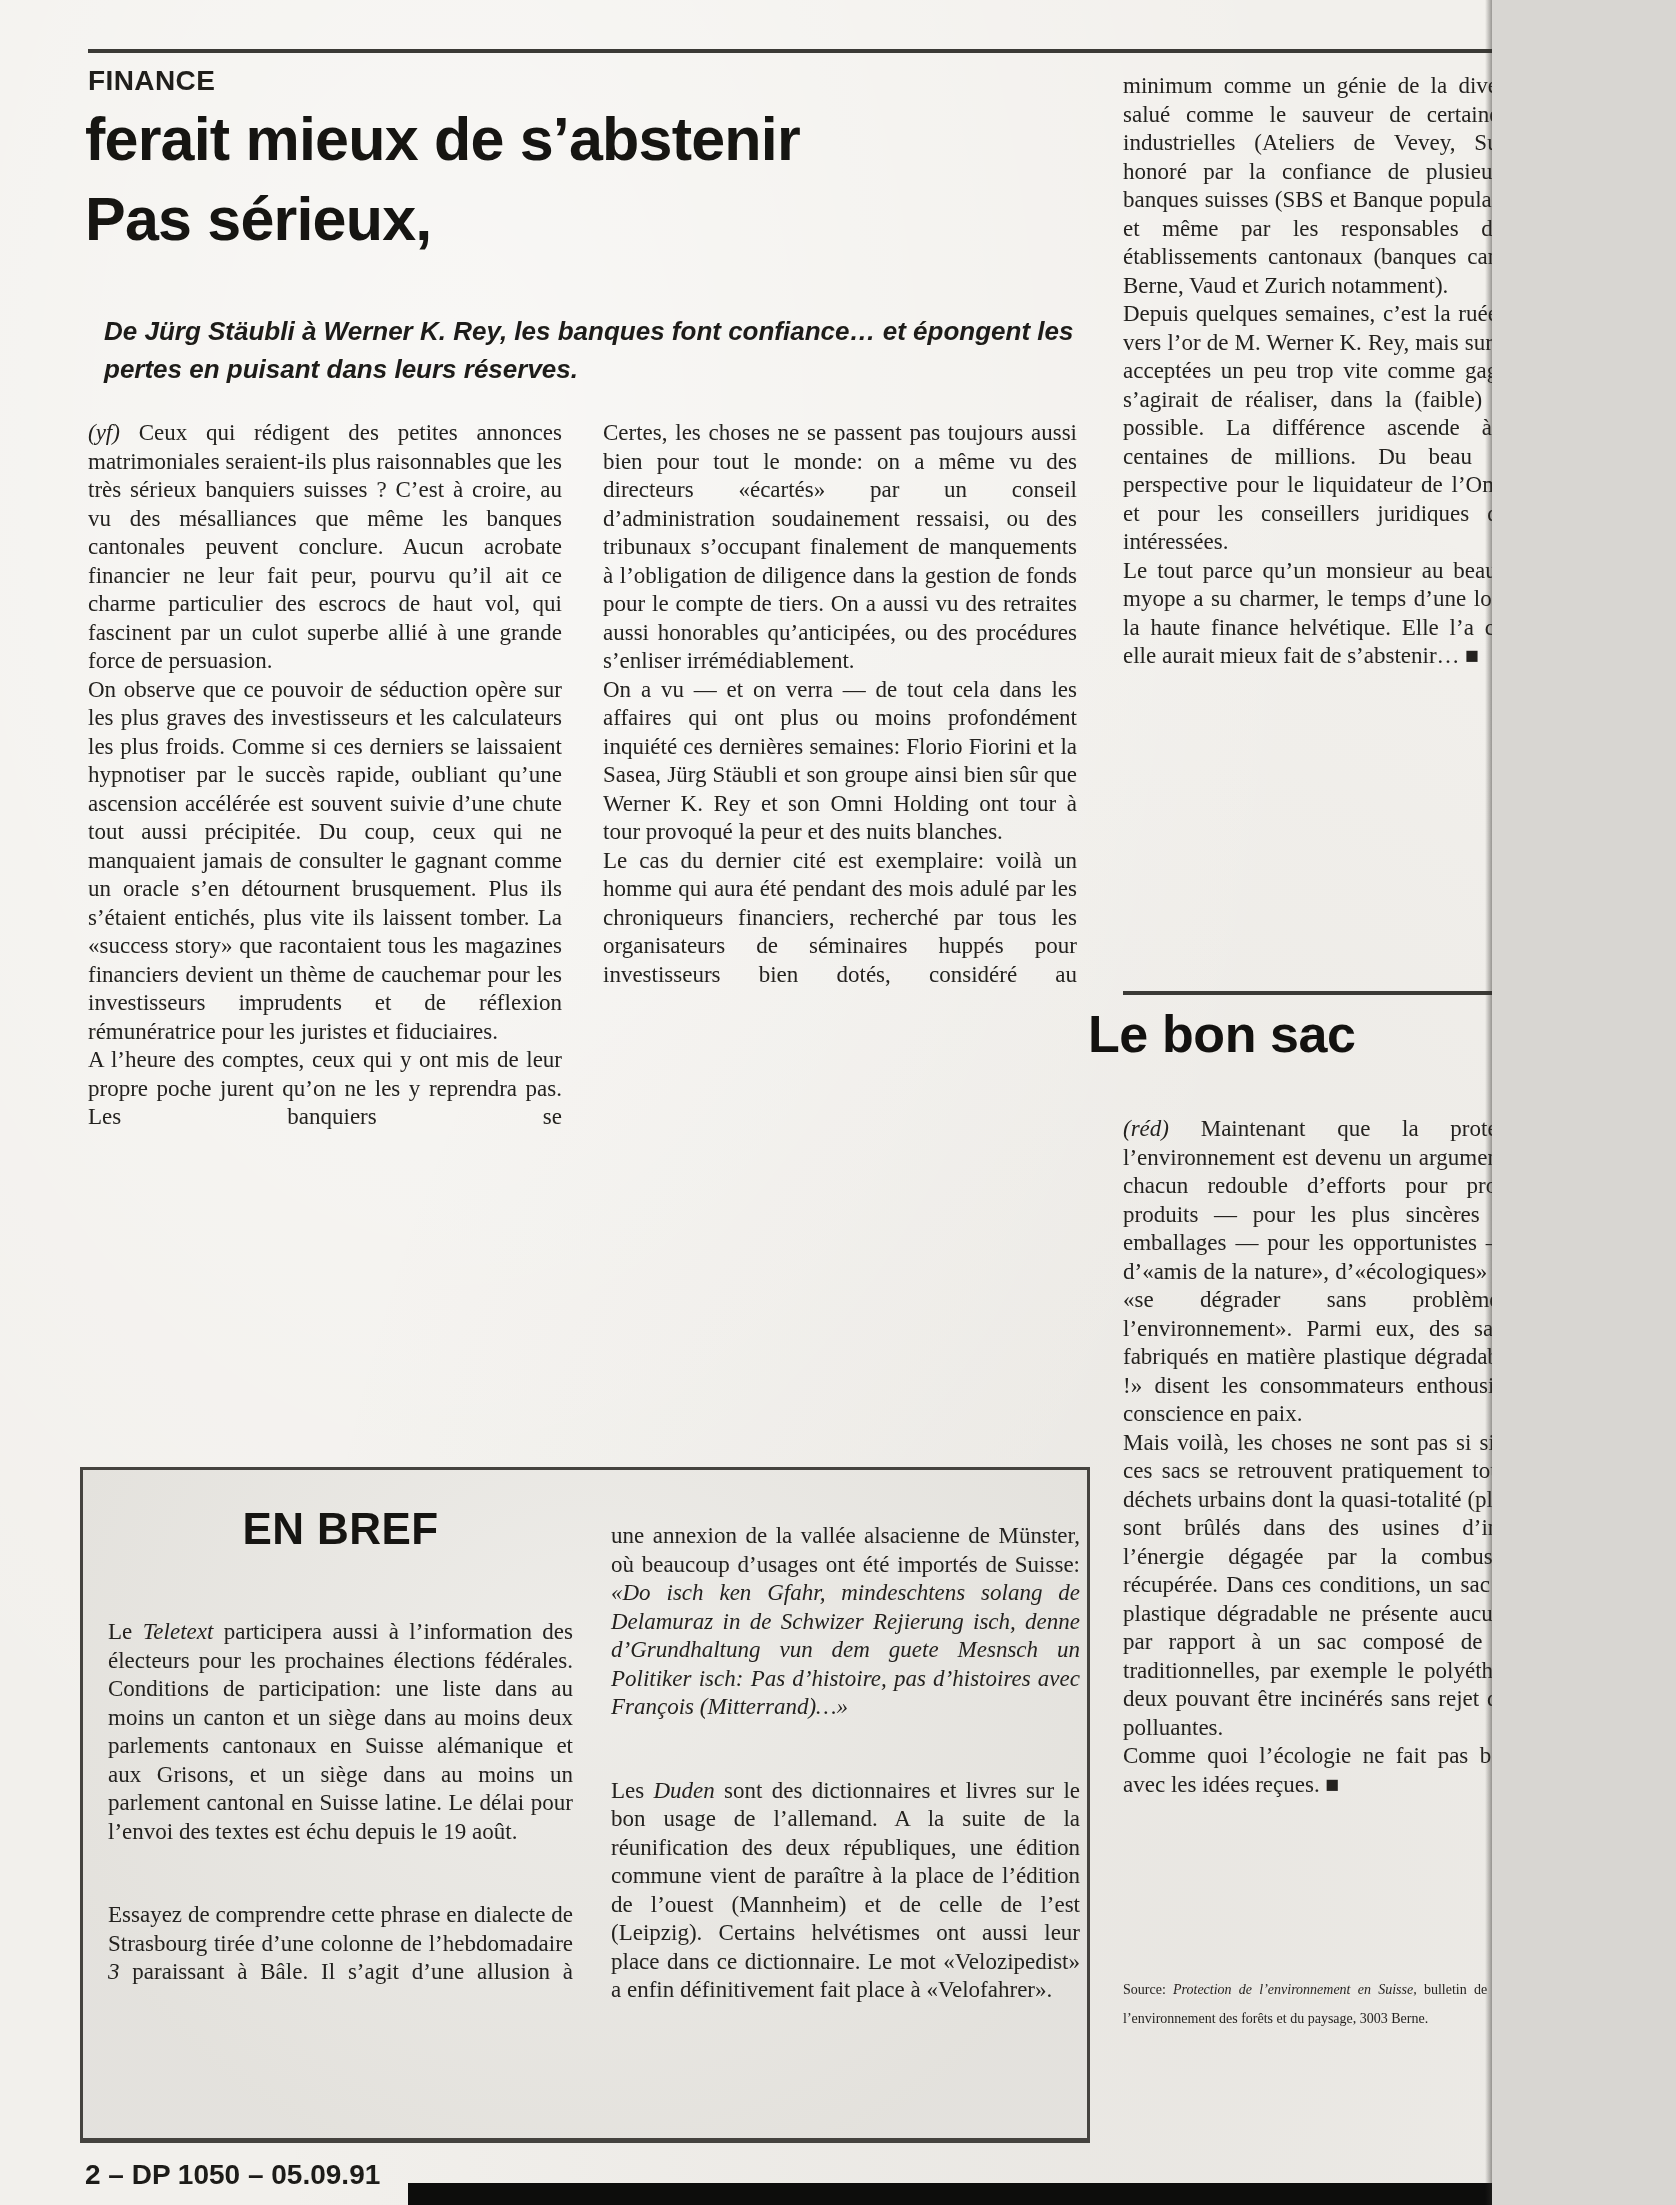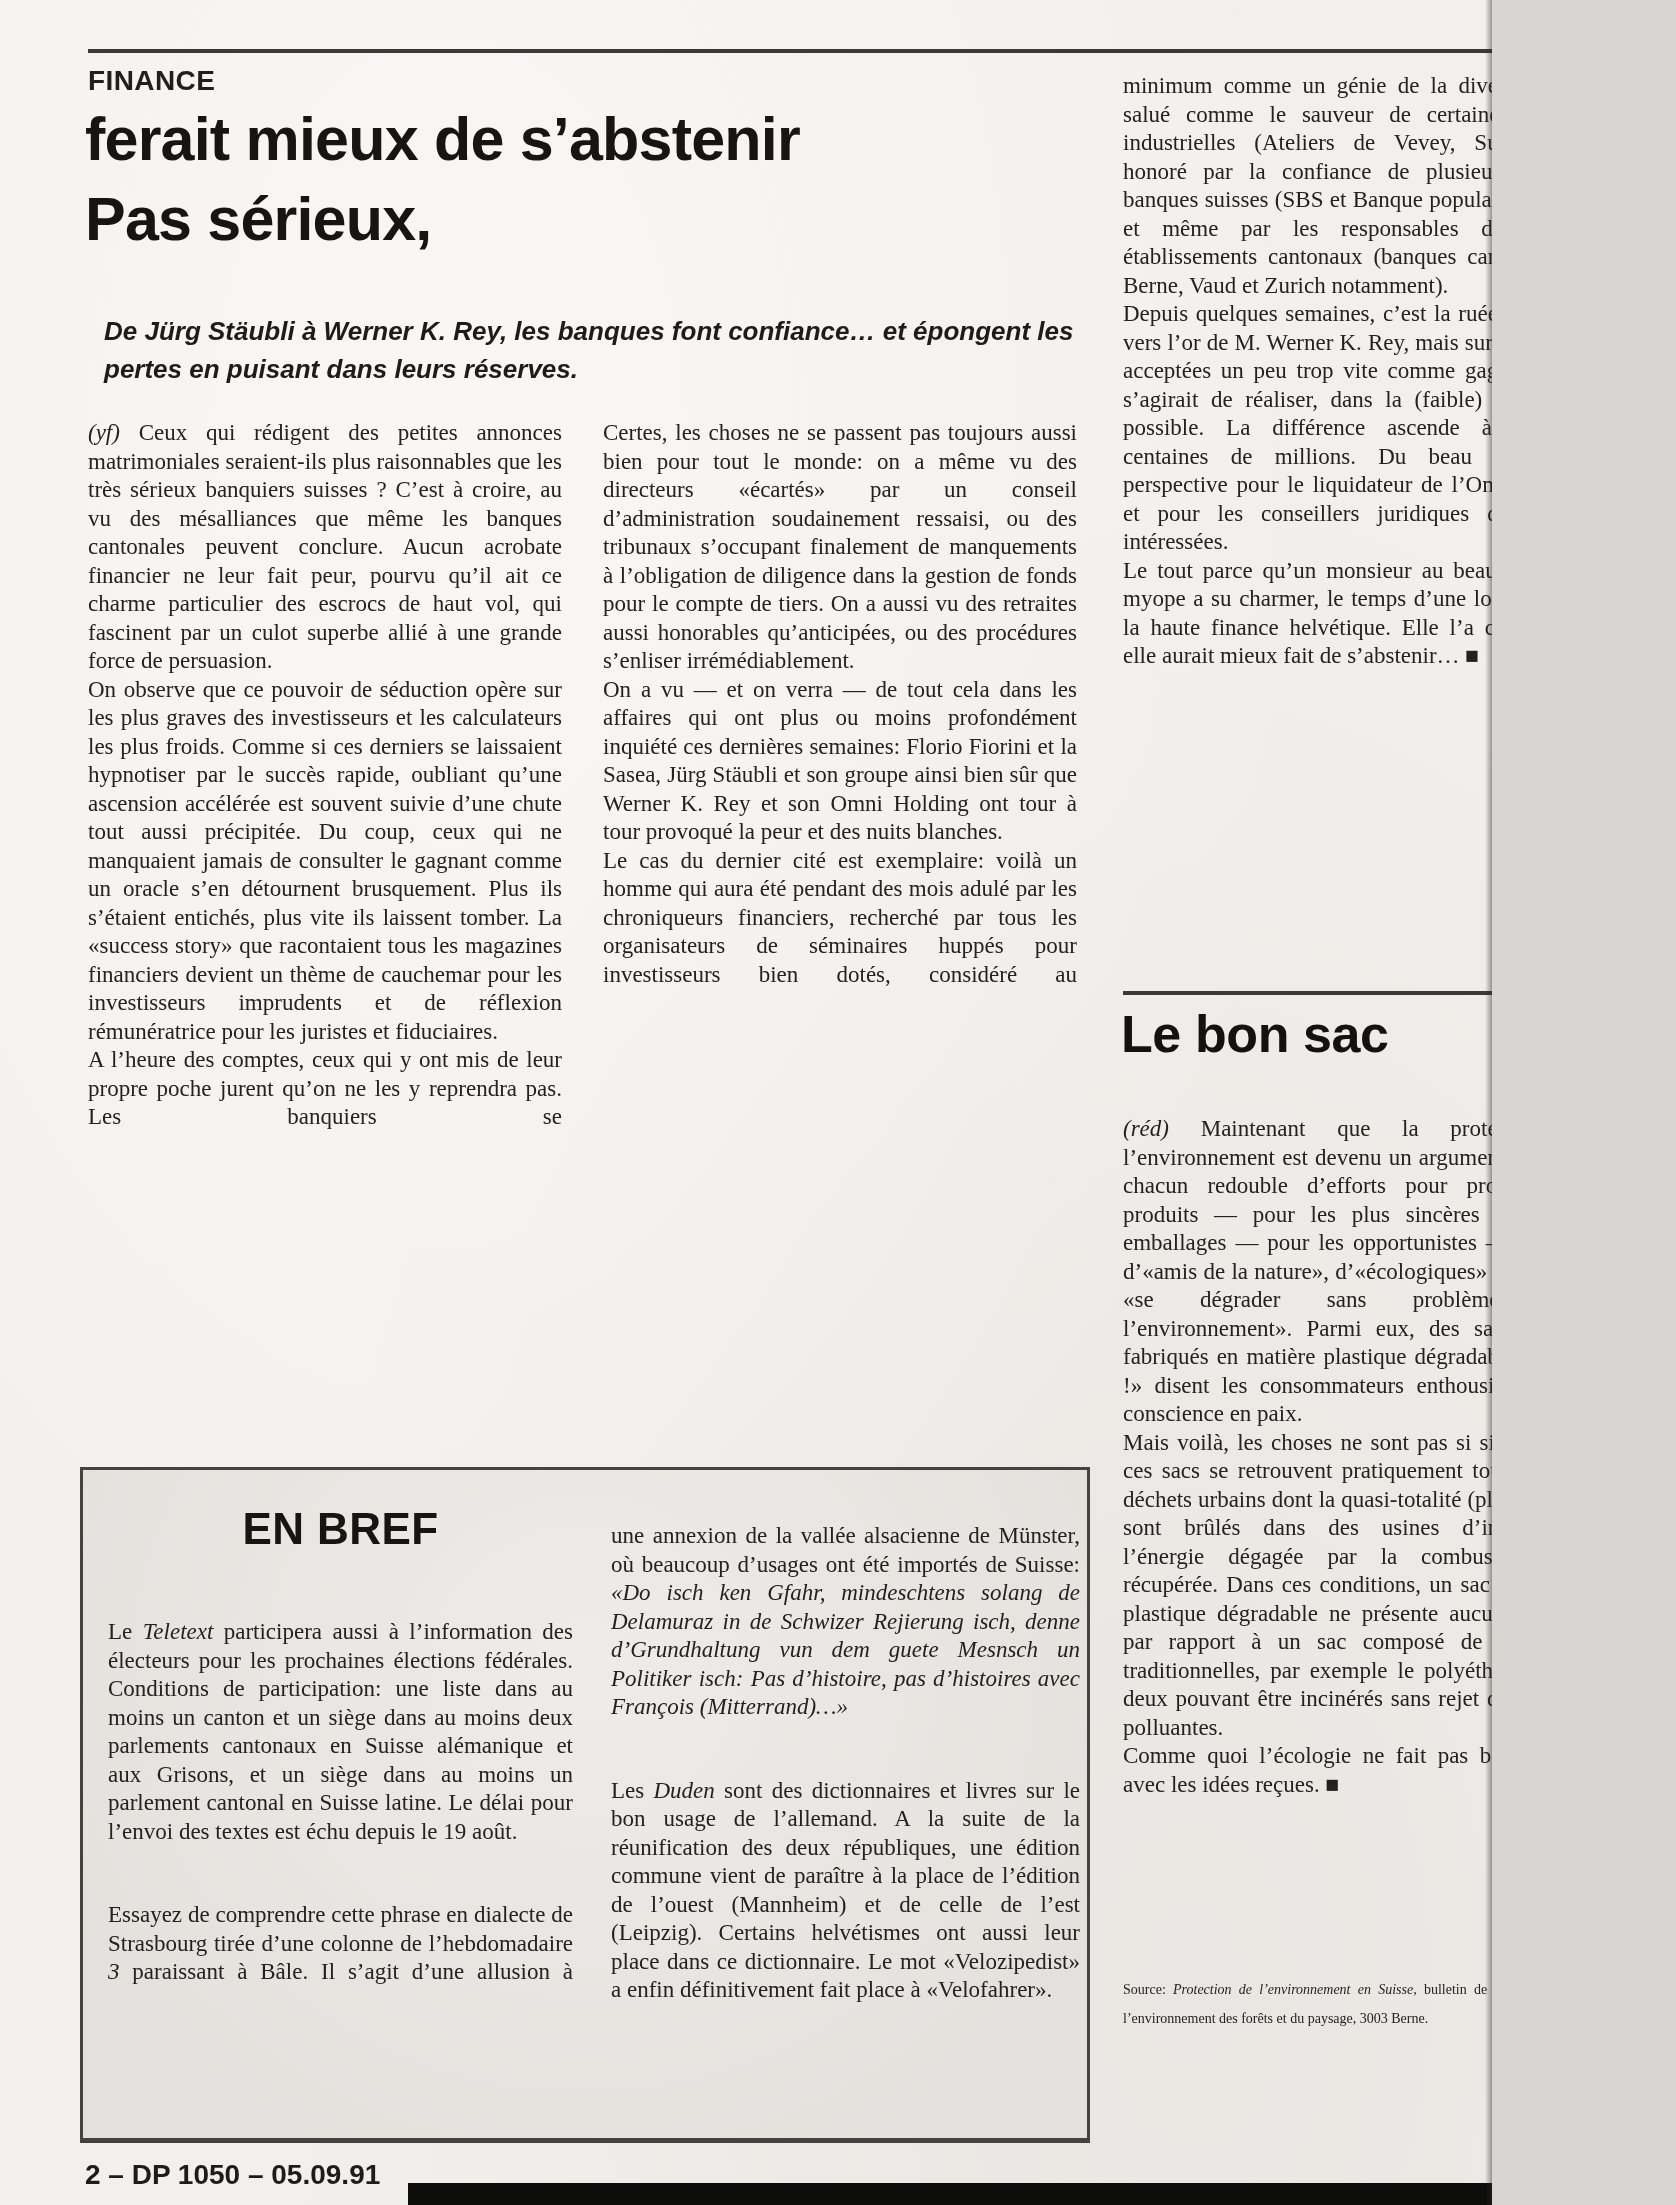--- a/index.html
+++ b/index.html
@@ -34,21 +34,21 @@
     position:absolute;
     font-size:23px;line-height:28.5px;text-align:justify;color:#24221f;
   }
   .bodycol p{margin:0;}
   .bodycol p.cont{text-align-last:justify;}
   .art1-col1{left:88px;top:419px;width:474px;}
   .art1-col2{left:603px;top:419px;width:474px;}
   .art1-col3{left:1123px;top:72px;width:474px;}
   .rule2{position:absolute;left:1123px;top:991px;width:474px;height:4.2px;background:#3b3a36;}
   .title2{
-    position:absolute;left:1121px;top:1004px;
+    position:absolute;left:1088px;top:1004px;
     font-family:"Liberation Sans", sans-serif;font-weight:bold;
     font-size:52px;letter-spacing:-0.4px;color:#131210;
   }
   .art2-body{left:1123px;top:1115px;width:474px;}
   .source{left:1123px;top:1976px;width:482px;font-size:14px;line-height:28.5px;}
   .enbref{
     position:absolute;left:80px;top:1467px;width:1010px;height:676px;
     box-sizing:border-box;
     background:#e8e6e1;
     border:3.4px solid #45433f;border-bottom-width:5.9px;

